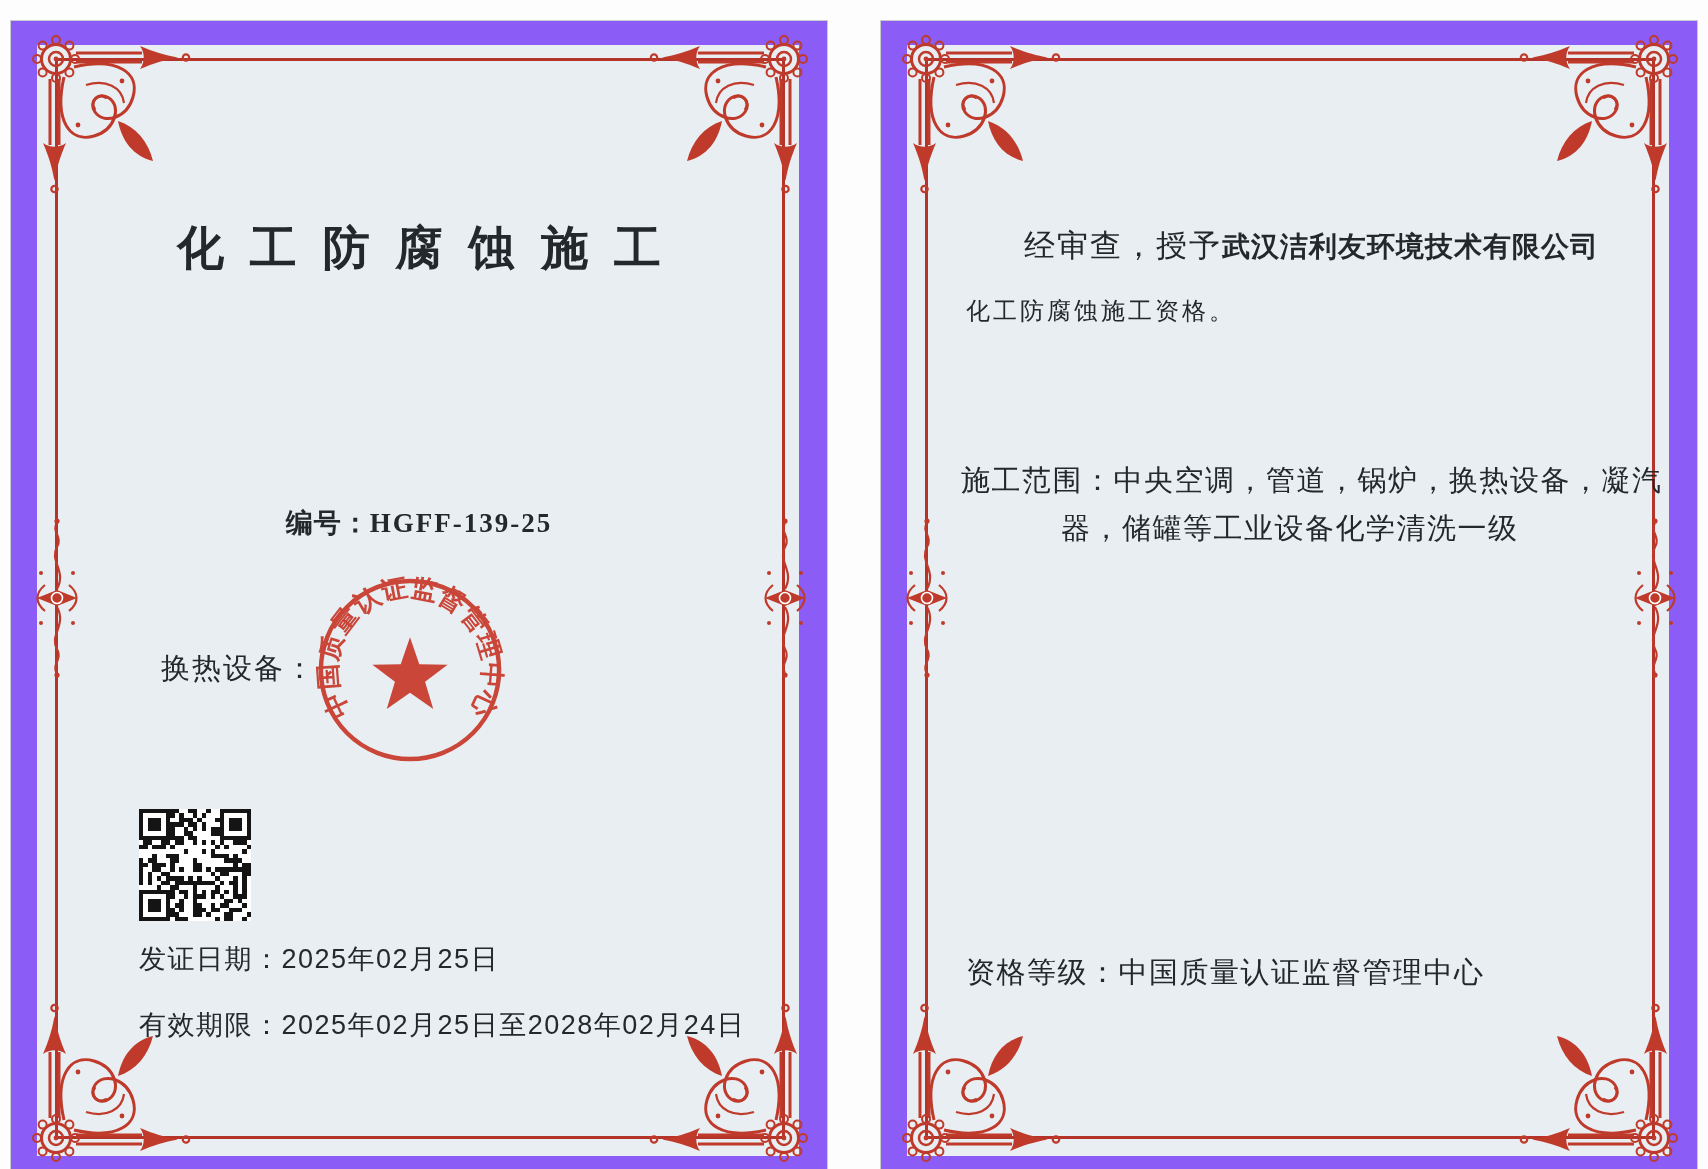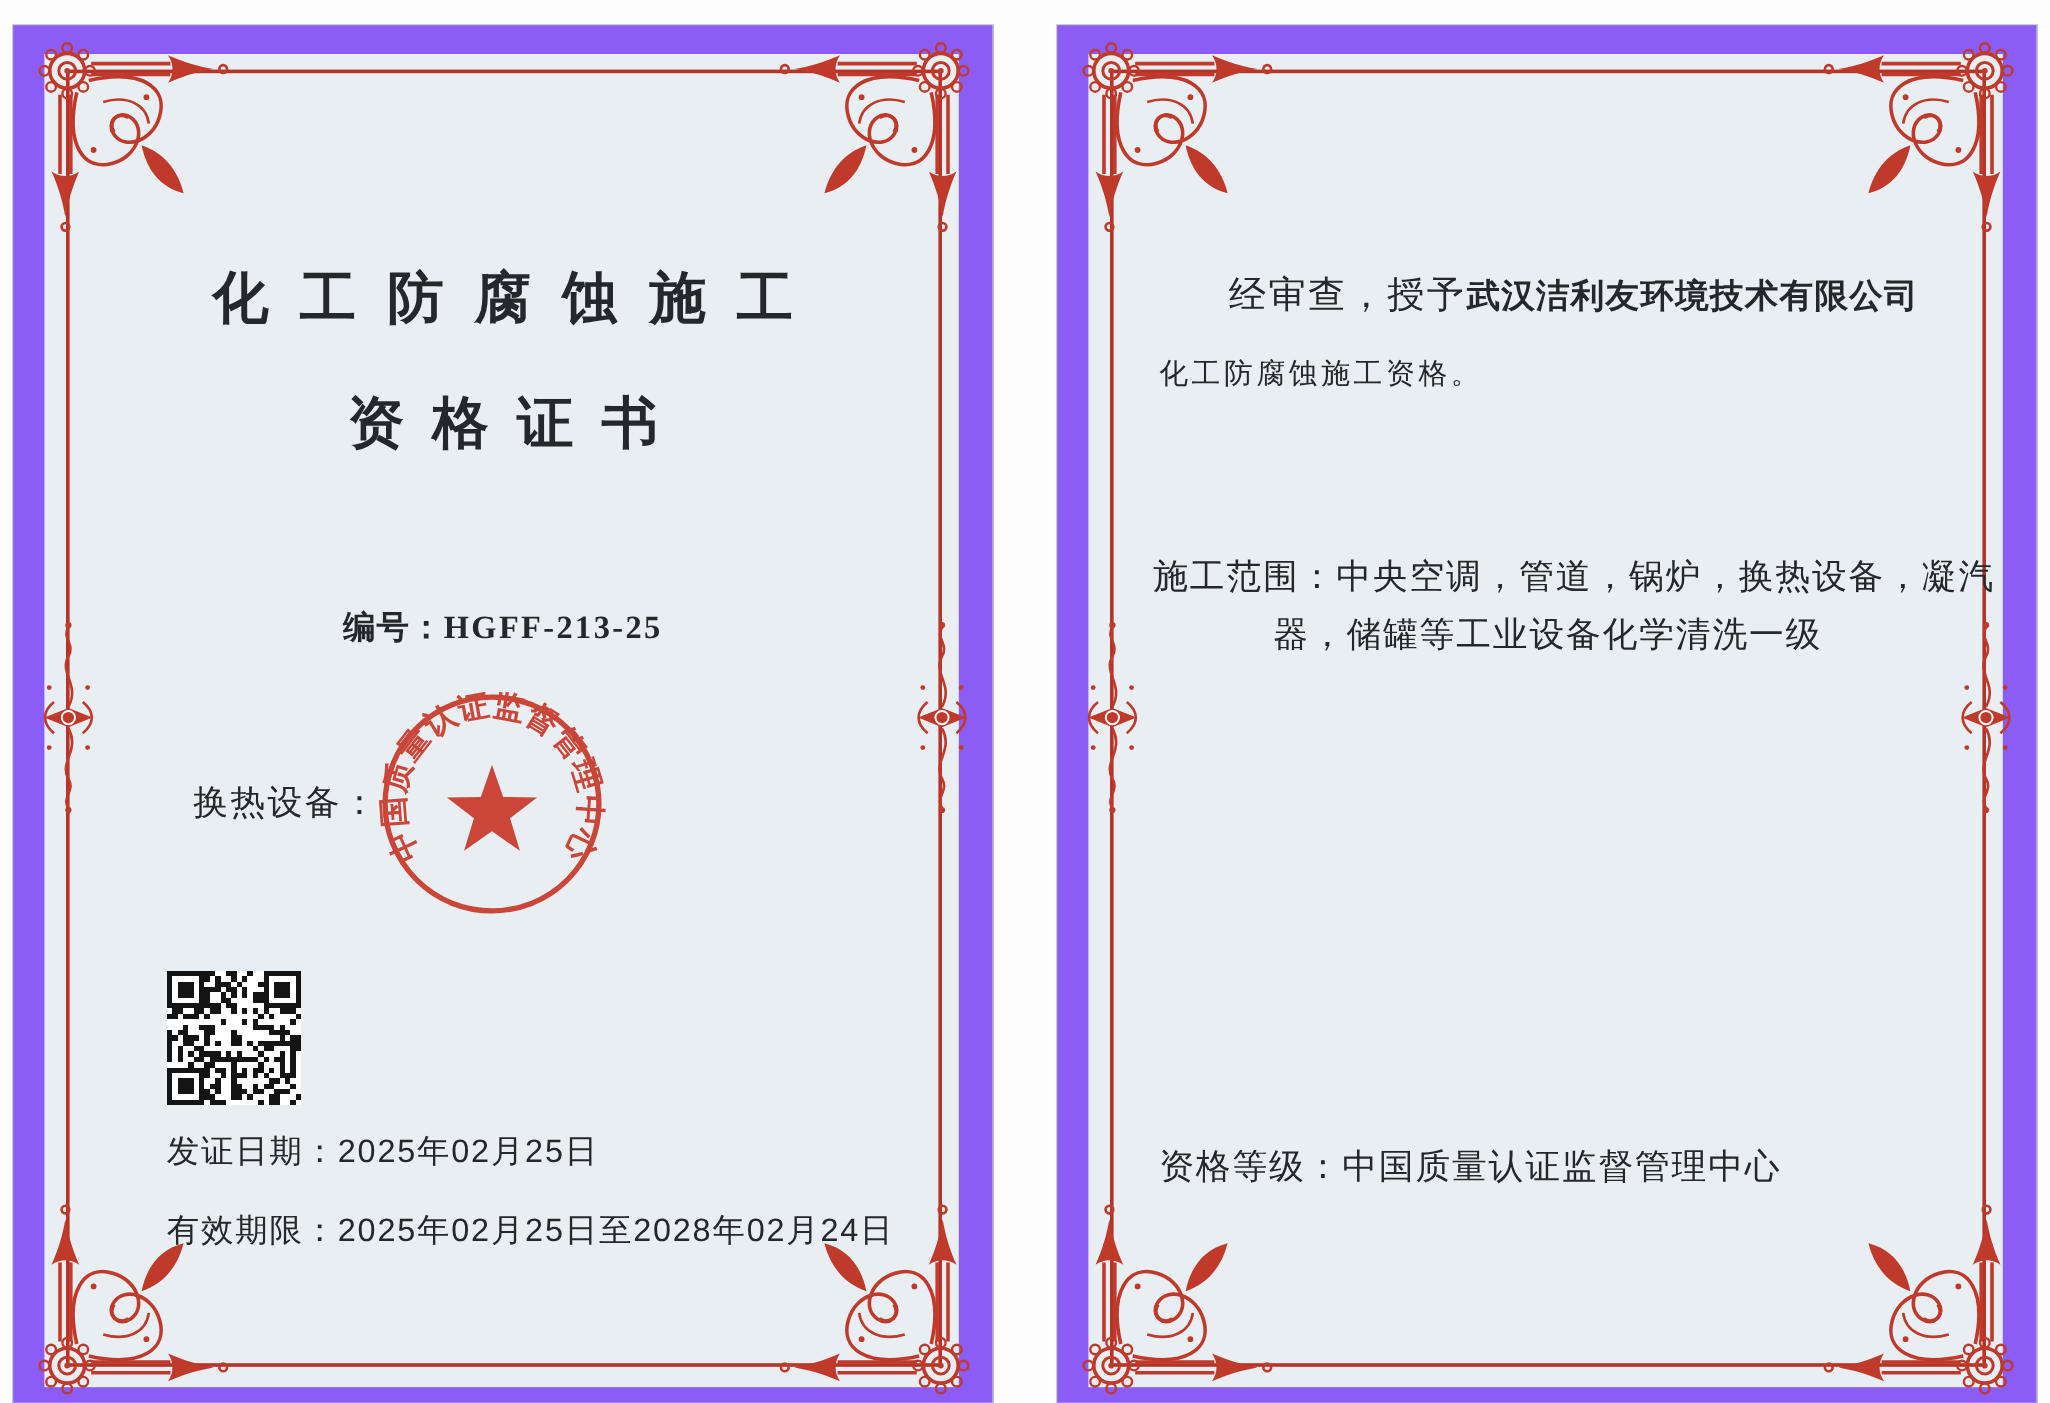--- a/index.html
+++ b/index.html
@@ -126,24 +126,23 @@
       <use href="#cornOrn"></use>
     </svg>
   <svg class="edgeorn e-left" viewBox="0 0 60 170">
       <use href="#edgeOrn"></use>
     </svg>
   <svg class="edgeorn e-right" viewBox="0 0 60 170">
       <use href="#edgeOrn"></use>
     </svg>
 
   <div class="t-center title1">化工防腐蚀施工</div>
-  <div class="t-center title2">资格证书</div>
 
   <div class="t-center serial">
-    <span>编号：</span><span class="val">HGFF-213-25</span>
+    <span>编号：</span><span class="val">HGFF-139-25</span>
   </div>
 
   <div class="approval">换热设备：</div>
 
   <svg class="seal" viewBox="0 0 200 200">
     <circle cx="100" cy="100" r="90" fill="none" stroke="#c8382a" stroke-width="4.5"></circle>
     <path id="sealArc" d="M 40.9,144.5 A 74,74 0 1 1 159.1,144.5" fill="none"></path>
     <text fill="#c8382a" font-size="26" font-weight="bold" letter-spacing="1" text-anchor="middle" font-family="Liberation Sans, sans-serif">
       <textPath href="#sealArc" startOffset="50%">中国质量认证监督管理中心</textPath>
     </text>

